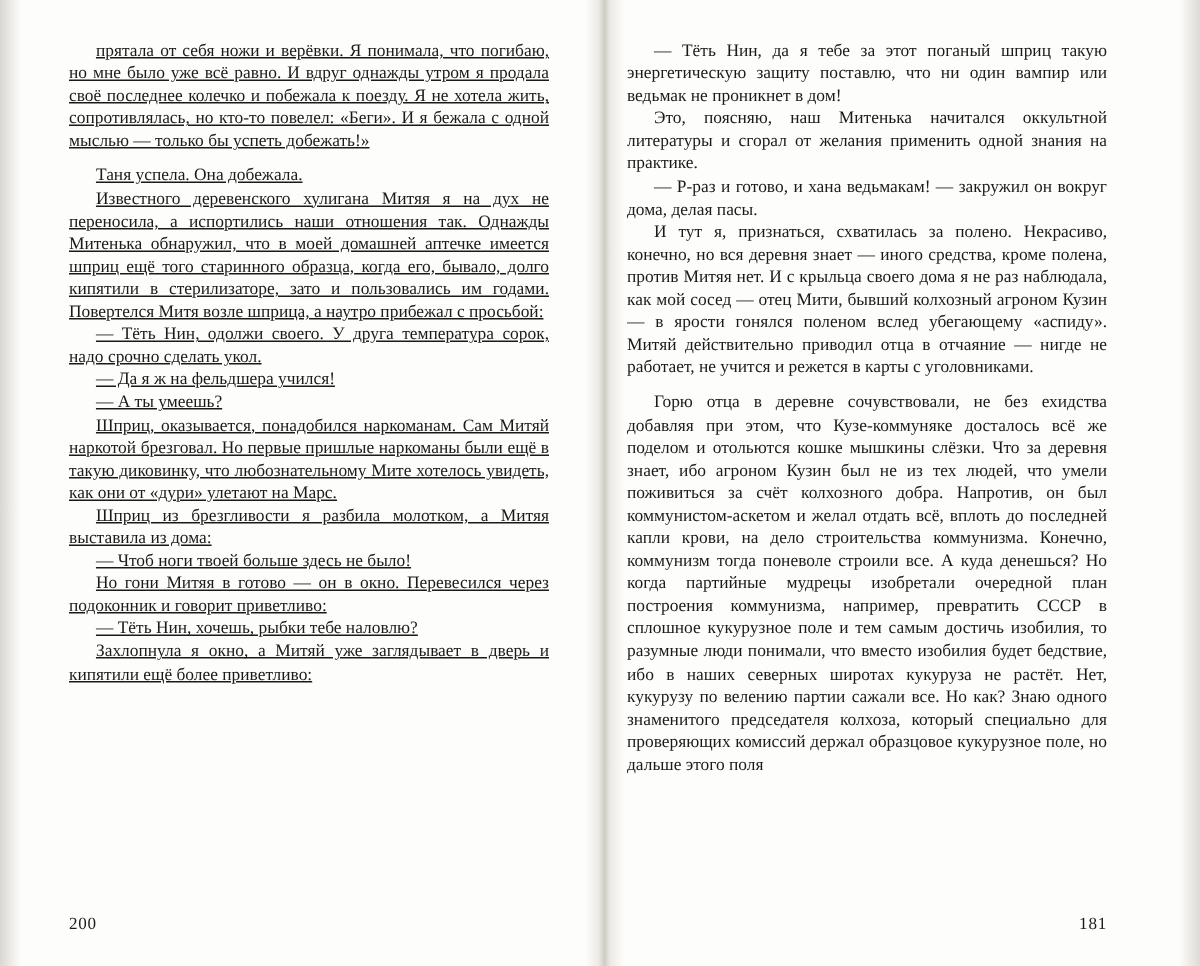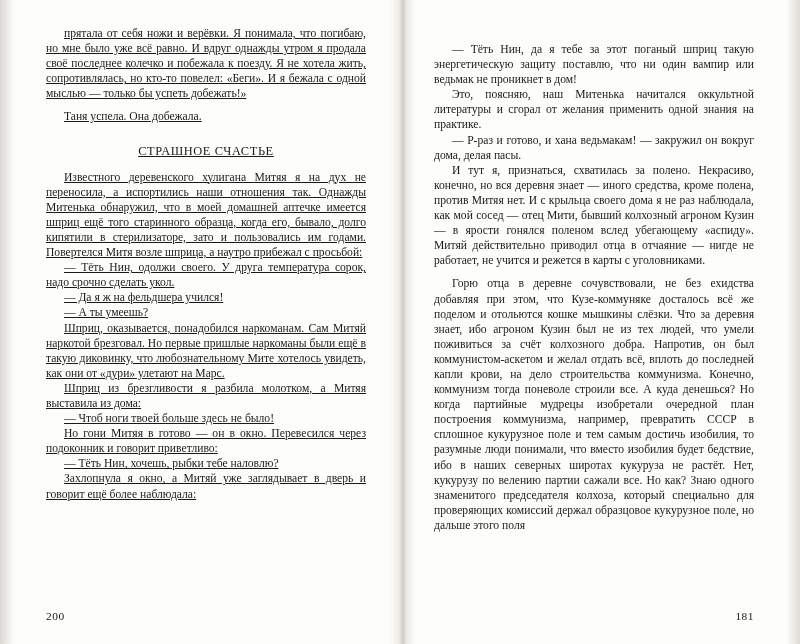--- a/index.html
+++ b/index.html
@@ -56,22 +56,22 @@
     width: 400px;
     height: 644px;
     box-sizing: border-box;
   }
   .page-left {
     left: 0;
     padding: 26px 34px 20px 46px;
     text-decoration: underline;
   }
   .page-right {
-    left: 400px;
-    padding: 42px 46px 20px 34px;
+    left: 384px;
+    padding: 26px 46px 20px 34px;
   }
   .column {
     position: relative;
     height: 566px;
     overflow: hidden;
   }
   p {
     margin: 0;
     font-size: 11.6px;
     line-height: 15.1px;
@@ -105,32 +105,31 @@
 
 <div class="spread">
   <div class="gutter"></div>
 
   <div class="page page-left">
     <div class="column">
       <p>прятала от себя ножи и верёвки. Я понимала, что погибаю, но мне было уже всё равно. И вдруг однажды утром я продала своё последнее колечко и побежала к поезду. Я не хотела жить, сопротивлялась, но кто-то повелел: «Беги». И я бежала с одной мыслью — только бы успеть добежать!»</p>
       <div class="spacer-small"></div>
       <p>Таня успела. Она добежала.</p>
 
-      <h2 class="section-title">СТРАШНОЕ СЧАСТЬЕ</h2>
 
       <p>Известного деревенского хулигана Митяя я на дух не переносила, а испортились наши отношения так. Однажды Митенька обнаружил, что в моей домашней аптечке имеется шприц ещё того старинного образца, когда его, бывало, долго кипятили в стерилизаторе, зато и пользовались им годами. Повертелся Митя возле шприца, а наутро прибежал с просьбой:</p>
       <p class="dialogue">— Тёть Нин, одолжи своего. У друга температура сорок, надо срочно сделать укол.</p>
       <p class="dialogue">— Да я ж на фельдшера учился!</p>
       <p class="dialogue">— А ты умеешь?</p>
       <p>Шприц, оказывается, понадобился наркоманам. Сам Митяй наркотой брезговал. Но первые пришлые наркоманы были ещё в такую диковинку, что любознательному Мите хотелось увидеть, как они от «дури» улетают на Марс.</p>
       <p>Шприц из брезгливости я разбила молотком, а Митяя выставила из дома:</p>
       <p class="dialogue">— Чтоб ноги твоей больше здесь не было!</p>
       <p>Но гони Митяя в готово — он в окно. Перевесился через подоконник и говорит приветливо:</p>
       <p class="dialogue">— Тёть Нин, хочешь, рыбки тебе наловлю?</p>
-      <p>Захлопнула я окно, а Митяй уже заглядывает в дверь и говорит ещё более наблюдала:</p>
+      <p>Захлопнула я окно, а Митяй уже заглядывает в дверь и кипятили ещё более приветливо:</p>
     </div>
     <div class="folio folio-left">200</div>
   </div>
 
   <div class="page page-right">
     <div class="column">
       <p class="dialogue">— Тёть Нин, да я тебе за этот поганый шприц такую энергетическую защиту поставлю, что ни один вампир или ведьмак не проникнет в дом!</p>
       <p>Это, поясняю, наш Митенька начитался оккультной литературы и сгорал от желания применить одной знания на практике.</p>
       <p class="dialogue">— Р-раз и готово, и хана ведьмакам! — закружил он вокруг дома, делая пасы.</p>
       <p>И тут я, признаться, схватилась за полено. Некрасиво, конечно, но вся деревня знает — иного средства, кроме полена, против Митяя нет. И с крыльца своего дома я не раз наблюдала, как мой сосед — отец Мити, бывший колхозный агроном Кузин — в ярости гонялся поленом вслед убегающему «аспиду». Митяй действительно приводил отца в отчаяние — нигде не работает, не учится и режется в карты с уголовниками.</p>

